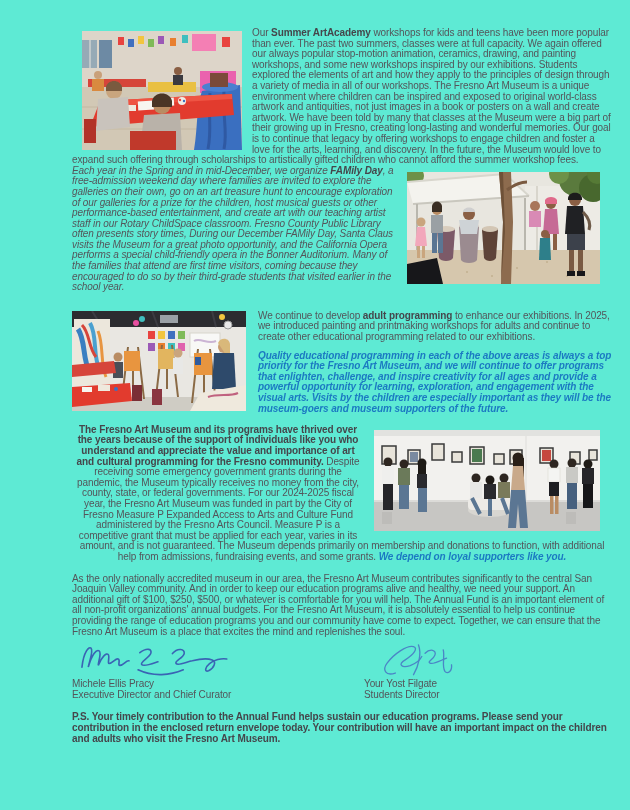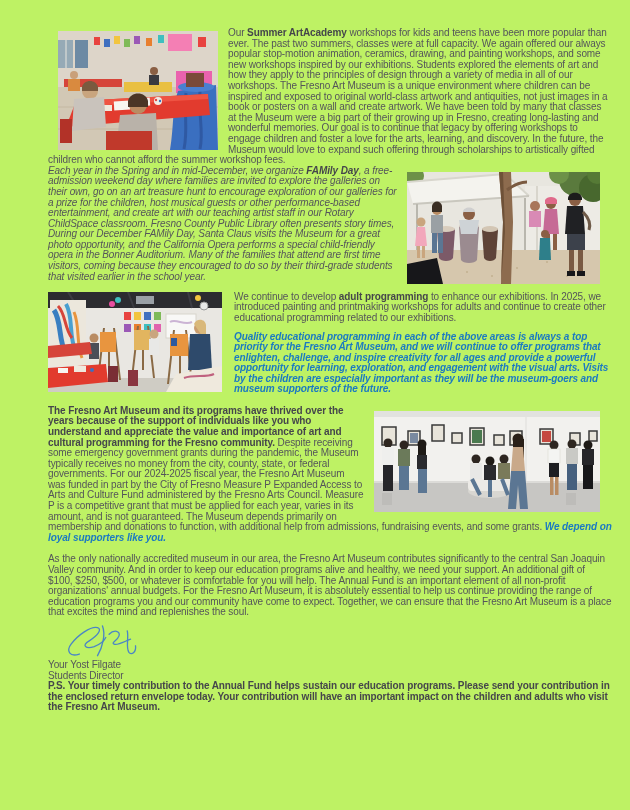--- a/index.html
+++ b/index.html
@@ -1,39 +1,39 @@
 <!DOCTYPE html>
 <html><head>
 <meta charset="utf-8">
 <style>
   html,body{margin:0;padding:0;background:#ffffff;}
   .page{
     position:relative;width:630px;height:810px;box-sizing:border-box;
-    background:#bef264;overflow:hidden;
+    background:#5eead4;overflow:hidden;
     font-family:"Liberation Sans",sans-serif;
     font-size:10px;line-height:10.6px;letter-spacing:-0.1px;
     color:#54555a;
-    padding:28px 18px 0 48px;
+    padding:28px 18px 0 72px;
   }
   p{margin:0;}
   .sec{display:flow-root;}
   .photo{display:block;}
   figure{margin:0;padding:0;}
   .fig1{float:left;width:160px;height:119px;margin:3px 10px 2px 10px;}
   .fig2{float:right;width:193px;height:112px;margin:6px 12px 6px 8px;}
   .fig3{float:left;width:174px;height:100px;margin:0 12px 4px 0;}
   .fig4{float:right;width:226px;height:101px;margin:5px 12px 4px 10px;}
   .photo svg{display:block;width:100%;height:100%;}
   .mt-p2{font-style:italic;}
-  .mt-p3{margin-top:2px;}
+  .mt-p3{margin-top:18px;}
   .mt-quality{margin-top:8px;}
-  .mt-p4{margin-top:10px;}
+  .mt-p4{margin-top:10px;text-align:center;}
   .mt-p5{margin-top:11px;}
   .mt-sincerely{margin-top:14px;}
-  .mt-ps{}
+  .mt-ps{margin-top:12px;}
   .run-n{font-weight:normal;}
   .run-b{font-weight:bold;color:#45464b;}
   .run-bb{font-weight:bold;color:#1b7ac2;font-style:italic;}
   .blue-para{font-weight:bold;color:#1b7ac2;}
   .ps-para{font-weight:bold;color:#45464b;}
   .sign-row{display:flex;margin-top:3px;}
   .sign-col-left{width:292px;flex:0 0 292px;}
   .sign-col-right{flex:1;}
   .sig-svg{display:block;}
   .signer-name{margin-top:1px;}
@@ -322,20 +322,32 @@
     </figure>
     <p><span class="run-b">The Fresno Art Museum and its programs have thrived over the years because of the support of individuals like you who understand and appreciate the value and importance of art and cultural programming for the Fresno community.</span><span class="run-n"> Despite receiving some emergency government grants during the pandemic, the Museum typically receives no money from the city, county, state, or federal governments. For our 2024-2025 fiscal year, the Fresno Art Museum was funded in part by the City of Fresno Measure P Expanded Access to Arts and Culture Fund administered by the Fresno Arts Council. Measure P is a competitive grant that must be applied for each year, varies in its amount, and is not guaranteed. The Museum depends primarily on membership and donations to function, with additional help from admissions, fundraising events, and some grants. </span><span class="run-bb">We depend on loyal supporters like you.</span></p>
   </div>
 
   <div class="sec mt-p5">
     <p><span class="run-n">As the only nationally accredited museum in our area, the Fresno Art Museum contributes significantly to the central San Joaquin Valley community. And in order to keep our education programs alive and healthy, we need your support. An additional gift of $100, $250, $500, or whatever is comfortable for you will help. The Annual Fund is an important element of all non-profit organizations' annual budgets. For the Fresno Art Museum, it is absolutely essential to help us continue providing the range of education programs you and our community have come to expect. Together, we can ensure that the Fresno Art Museum is a place that excites the mind and replenishes the soul.</span></p>
   </div>
 
 
   <div class="sign-row">
+    <div class="sign-col-left">
+      <svg class="sig-svg" width="190" height="38" viewBox="0 0 200 42">
+        <g fill="none" stroke="#3a64b4" stroke-width="1.8" stroke-linecap="round">
+          <path d="M6 30 C8 12 14 7 16 9 C19 12 14 24 13 30 C17 16 22 10 25 12 C28 14 24 24 24 28 C28 18 33 14 35 16 C37 18 34 26 36 26 C40 26 43 20 46 21 C49 22 45 28 48 28 C52 28 55 22 58 23"></path>
+          <path d="M70 14 C78 8 84 10 82 15 C80 20 70 24 72 27 C74 30 84 26 90 24"></path>
+          <path d="M68 33 C85 41 104 39 118 33"></path>
+          <path d="M106 15 C112 8 120 10 119 15 C118 20 108 23 110 26 C112 29 122 24 128 23 C136 21 144 20 150 22 C155 24 152 31 146 34 C141 36 142 30 147 26 C152 22 160 20 166 21"></path>
+        </g>
+      </svg>
+      <div class="signer-name">Michele Ellis Pracy</div>
+      <div class="signer-title">Executive Director and Chief Curator</div>
+    </div>
     <div class="sign-col-right">
       <svg class="sig-svg" width="104" height="38" viewBox="0 0 110 46">
         <g fill="none" stroke="#4b86c6" stroke-width="1.6" stroke-linecap="round">
           <path d="M30 40 C18 44 14 36 20 28 C28 17 44 6 52 8 C58 10 52 18 42 24 C32 30 38 34 48 31 C56 28 60 24 62 20"></path>
           <path d="M58 6 C62 16 58 32 52 42"></path>
           <path d="M66 16 C72 10 80 12 78 18 C76 24 68 26 72 28 C76 30 86 24 92 22"></path>
           <path d="M88 12 C90 20 86 32 90 38 C93 42 99 38 98 30"></path>
         </g>
       </svg>
       <div class="signer-name">Your Yost Filgate</div>

